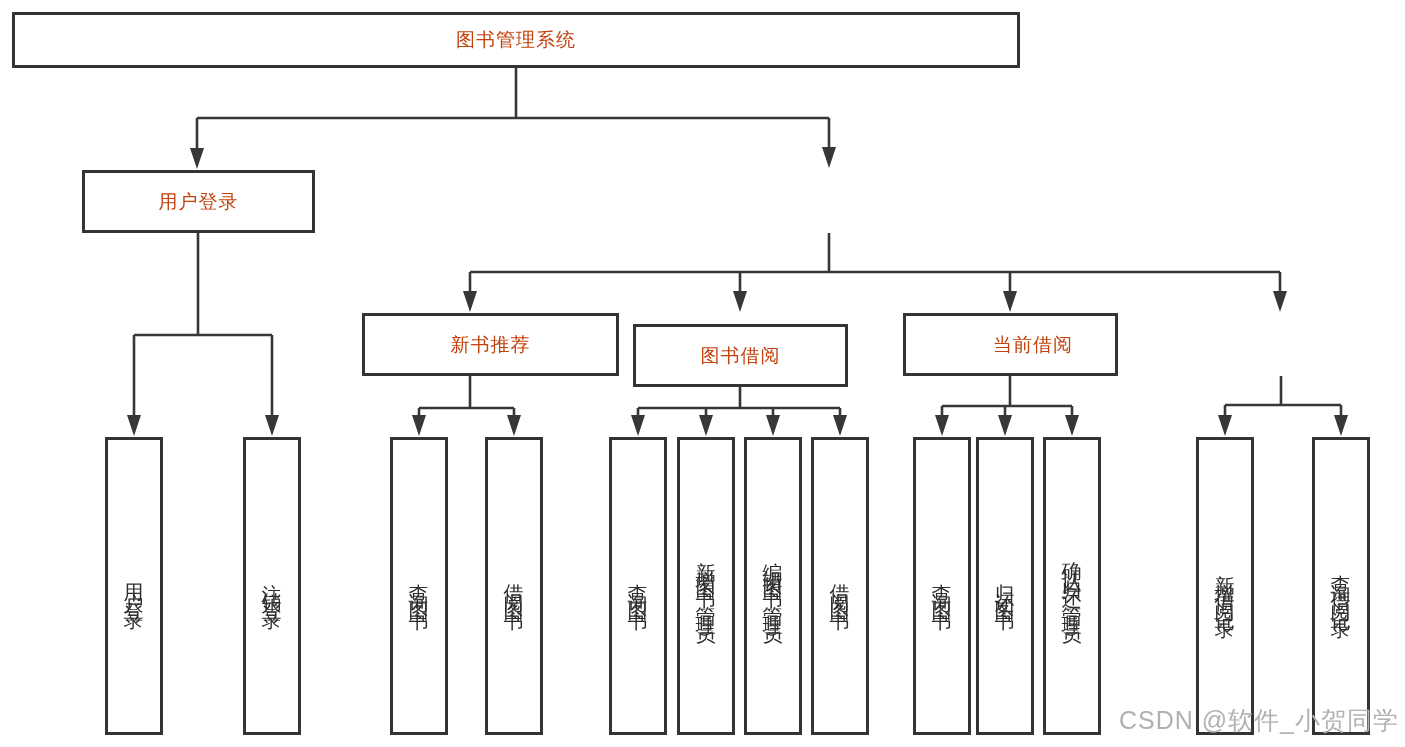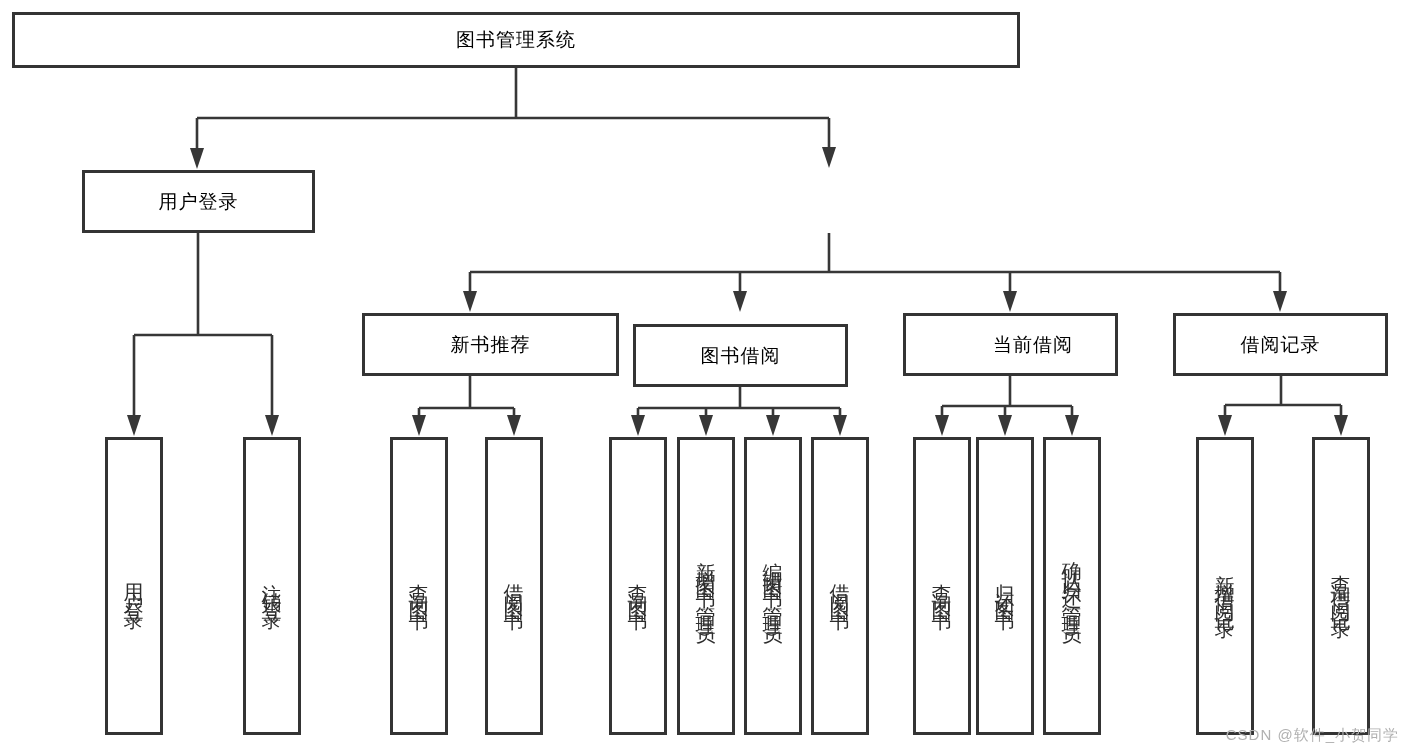--- a/index.html
+++ b/index.html
@@ -21,21 +21,21 @@
   .hbox {
     position: absolute;
     box-sizing: border-box;
     border: 3px solid #343434;
     background: #ffffff;
     display: flex;
     align-items: center;
     justify-content: center;
     font-size: 19px;
     letter-spacing: 1px;
-    color: #000000;
+    color: #c2410c;
   }
   .vbox {
     position: absolute;
     box-sizing: border-box;
     border: 3px solid #343434;
     background: #ffffff;
     display: flex;
     align-items: center;
     justify-content: center;
   }
@@ -43,22 +43,22 @@
     writing-mode: vertical-rl;
     text-orientation: mixed;
     font-size: 20px;
     letter-spacing: 9px;
     color: #2d2d2d;
     line-height: 1;
   }
   #watermark {
     position: absolute;
     right: 6px;
-    bottom: 2px;
-    font-size: 15px;
+    bottom: 10px;
+    font-size: 25px;
     color: #b1b1b1;
     letter-spacing: 1px;
     z-index: 20;
     white-space: nowrap;
     margin-left: 32px;
   }
 </style>
 </head>
 <body>
 
@@ -110,23 +110,20 @@
 
   <div class="hbox" style="left:362px; top:313px; width:257px; height:63px;">
     <span>新书推荐</span>
   </div>
   <div class="hbox" style="left:633px; top:324px; width:215px; height:63px;">
     <span>图书借阅</span>
   </div>
   <div class="hbox" style="left:903px; top:313px; width:215px; height:63px;padding-left:45px;">
     <span>当前借阅</span>
   </div>
-  <div class="hbox" style="left:1173px; top:313px; width:215px; height:63px;">
-    <span>借阅记录</span>
-  </div>
 
   <div class="vbox" style="left:105px; top:437px; width:58px; height:298px;">
     <span class="vtext">用户登录</span>
   </div>
   <div class="vbox" style="left:243px; top:437px; width:58px; height:298px;">
     <span class="vtext">注销登录</span>
   </div>
 
   <div class="vbox" style="left:390px; top:437px; width:58px; height:298px;">
     <span class="vtext">查询图书</span>

